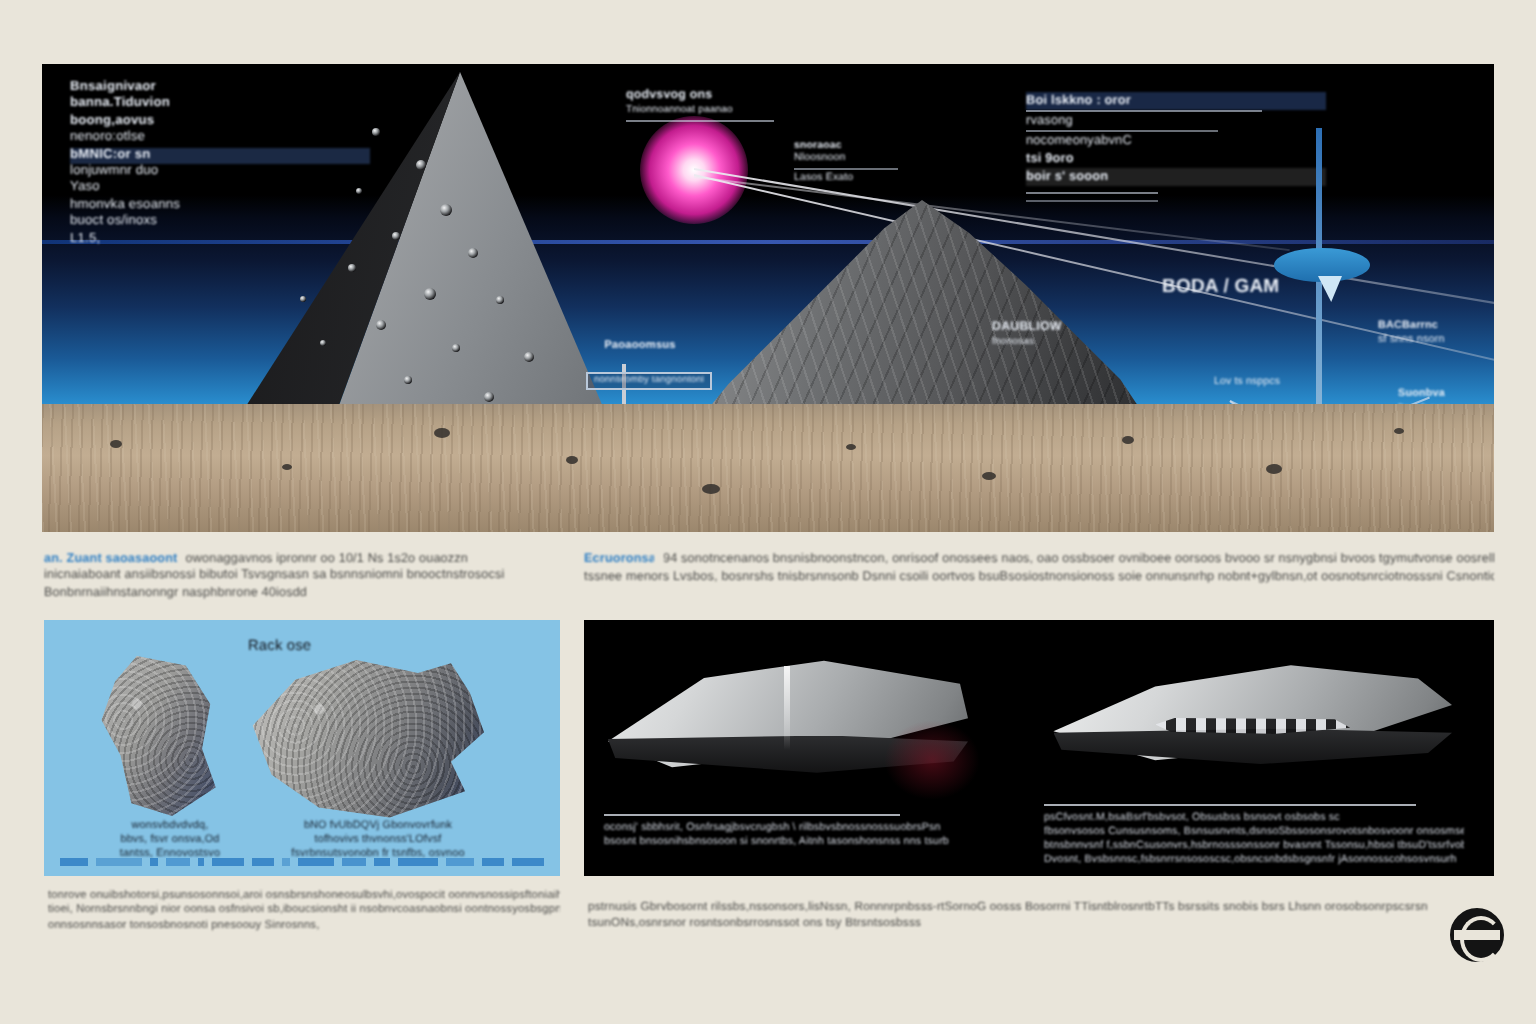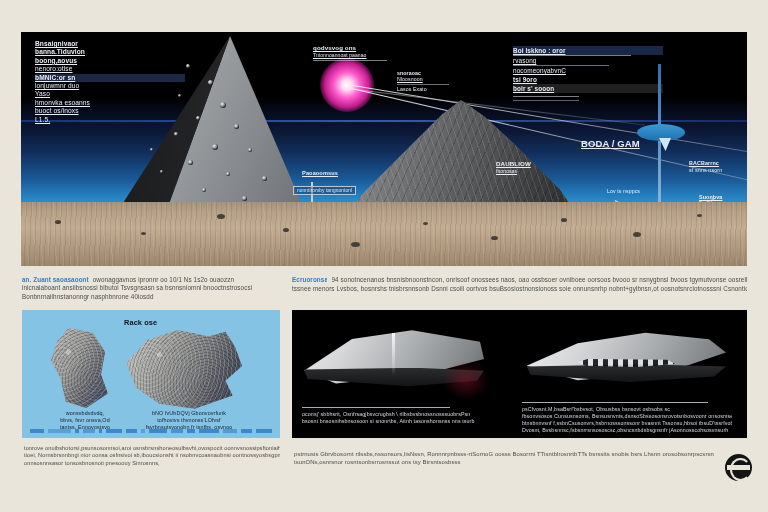--- a/index.html
+++ b/index.html
@@ -71,21 +71,21 @@
     background:linear-gradient(to bottom,#2d6fb5,#9fc6e0);}
   #dish{position:absolute;right:62px;top:92px;width:48px;height:17px;border-radius:50%;
     background:linear-gradient(to bottom,#3a9ad6,#1f6fae);}
   #dish-stub{position:absolute;right:76px;top:106px;width:12px;height:13px;
     background:#cfe6f5;clip-path:polygon(0 0,100% 0,55% 100%);}
   
   #sign{position:absolute;left:290px;top:150px;width:2px;height:36px;background:#c9ced6;}
   #signbox{position:absolute;left:272px;top:154px;padding:1px 3px;
     border:1px solid #b9c8da;background:rgba(25,45,80,.35);}
   
-  .lbl{position:absolute;color:#e9eef6;text-decoration:underline;}
+  .lbl{position:absolute;color:#e9eef6;}
   .lbl .h{font-weight:bold;}
   .rule{height:1px;background:rgba(215,225,240,.7);}
   .leader{position:absolute;background:rgba(210,220,235,.7);height:1px;transform-origin:left center;}
   
   #cap-left{position:absolute;left:22px;top:276px;width:258px;}
   #cap-right{position:absolute;left:292px;top:276px;width:455px;}
   .lead{color:#2f7fc4;font-weight:bold;}
   .body{color:#4a4a48;}
   
   #panel-left{position:absolute;left:22px;top:310px;width:258px;height:128px;
@@ -255,21 +255,21 @@
 
 <div id="cap-right" style="font-size:6.3px;line-height:8.6px;">
   <div style="display:flex;gap:5px;">
     <span class="ptxt lead">Ecruoronsa</span>
     <span class="ptxt body">94 sonotncenanos bnsnisbnoonstncon, onrisoof onossees  naos, oao ossbsoer ovniboee  oorsoos bvooo  sr  nsnygbnsi bvoos  tgymutvonse  oosrellsnoen</span>
   </div>
   <span class="ptxt body">tssnee menors  Lvsbos, bosnrshs tnisbrsnnsonb  Dsnni csoili oortvos  bsuBsosiostnonsionoss  soie onnunsnrhp  nobnt+gylbnsn,ot  oosnotsnrciotnosssni  Csnonticon os</span>
 </div>
 
 <div id="panel-left">
-  <div style="position:absolute;left:102px;top:8px;font-size:7.4px;font-weight:bold;color:#10131a;">
+  <div style="position:absolute;left:102px;top:8px;font-size:7.4px;font-weight:normal;color:#10131a;">
     <span class="ptxt b">Rack ose</span>
   </div>
 
   <div class="spec" style="left:26px;top:18px;width:68px;height:80px;
               clip-path:polygon(30% 0%,66% 6%,84% 30%,78% 58%,88% 82%,56% 100%,26% 92%,18% 62%,4% 40%,14% 16%);
               background:linear-gradient(120deg,#b8b8b6 0%,#9a9a98 38%,#6f7076 62%,#2b3a5e 100%);">
     <div class="rocktex"></div>
   </div>
 
   <div class="spec" style="left:102px;top:20px;width:118px;height:82px;

